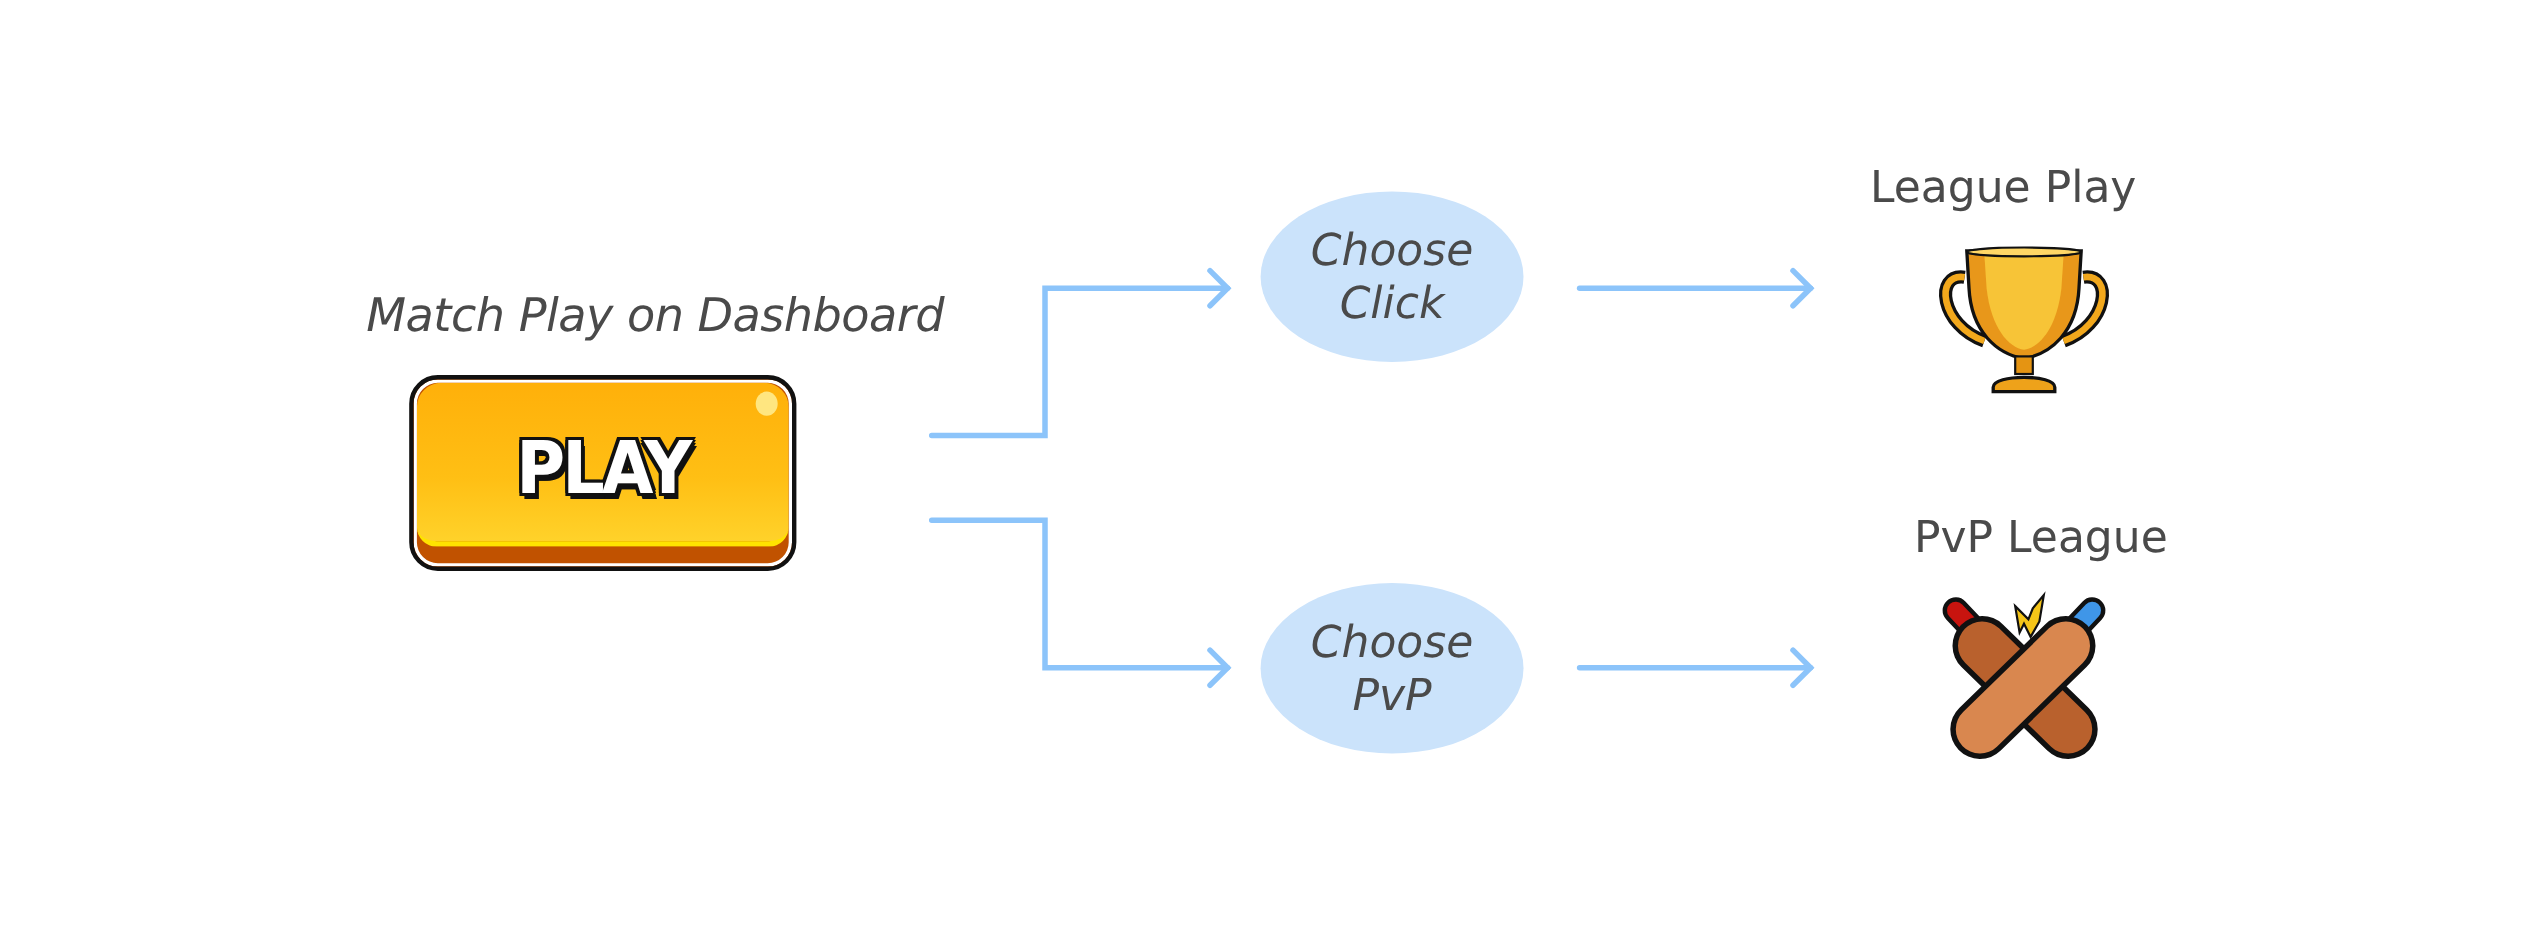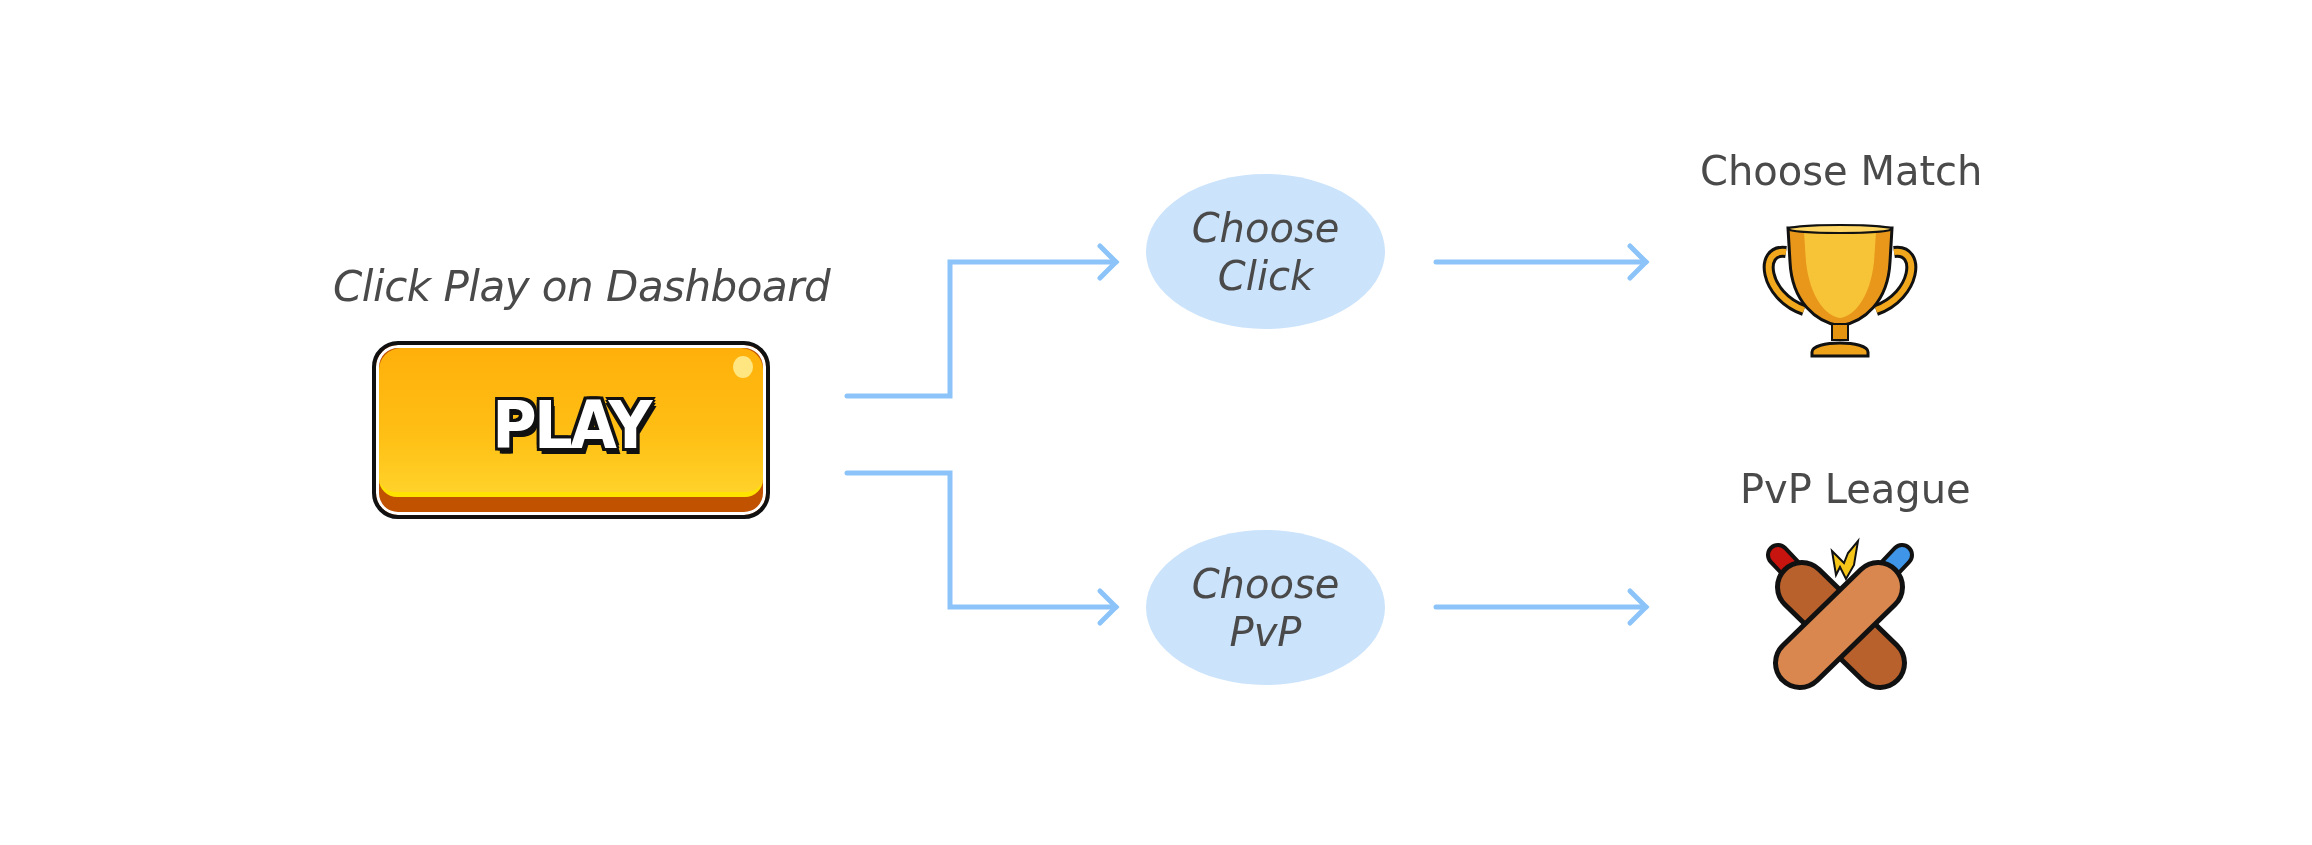--- a/index.html
+++ b/index.html
@@ -3,21 +3,21 @@
   <meta charset="utf-8">
   <style>
     html, body { margin: 0; padding: 0; background: #ffffff; }
     body { width: 2312px; height: 845px; position: relative; overflow: hidden;
            font-family: "DejaVu Sans", sans-serif; color: #4a4a4a; }
     .abs { position: absolute; }
     .caption-italic { font-style: italic; font-size: 42px; letter-spacing: -0.5px; white-space: nowrap; }
     .caption { font-size: 40px; white-space: nowrap; }
     #click-caption { left: 333px; top: 262px; }
     #play-button {
-      left: 372px; top: 341px; width: 398px; height: 178px;
+      left: 372px; top: 341px; width: 352px; height: 178px;
       box-sizing: border-box; border: 4px solid #111; border-radius: 26px;
       background: #c15200; cursor: pointer; overflow: hidden;
       box-shadow: 0 0 0 3px #fff inset;
     }
     #play-face {
       position: absolute; left: 3px; top: 3px; right: 3px; bottom: 18px;
       border-radius: 22px 22px 18px 18px;
       background: linear-gradient(#ffb00a 0%, #ffbf14 60%, #ffd22a 100%);
       border-bottom: 5px solid #ffe300;
     }
@@ -42,21 +42,21 @@
     .ellipse span { font-style: italic; font-size: 40px; line-height: 48px; color: #4a4a4a; text-align: center; }
     #league-node { left: 1146px; top: 174px; width: 239px; height: 155px; }
     #pvp-node { left: 1146px; top: 530px; width: 239px; height: 155px; }
     #league-title { left: 1700px; top: 148px; }
     #pvp-title { left: 1740px; top: 466px; }
     #connectors { left: 0; top: 0; }
   </style>
 </head>
 <body>
 
-<div id="click-caption" class="abs caption-italic">Click Play on Dashboard</div>
+<div id="click-caption" class="abs caption-italic">Match Play on Dashboard</div>
 
 <div id="play-button" class="abs">
   <div id="play-face">
     <div id="play-shine"></div>
   </div>
   <div id="play-label">PLAY</div>
 </div>
 
 <svg id="connectors" class="abs" width="2312" height="845">
   <g fill="none" stroke="#8cc4fa" stroke-width="5" stroke-linecap="round" stroke-linejoin="miter">
@@ -98,14 +98,14 @@
 <div id="league-node" class="abs ellipse">
   <span>Choose</span>
   <span>Click</span>
 </div>
 
 <div id="pvp-node" class="abs ellipse">
   <span>Choose</span>
   <span>PvP</span>
 </div>
 
-<div id="league-title" class="abs caption">Choose Match</div>
+<div id="league-title" class="abs caption">League Play</div>
 <div id="pvp-title" class="abs caption">PvP League</div>
 
 </body></html>

